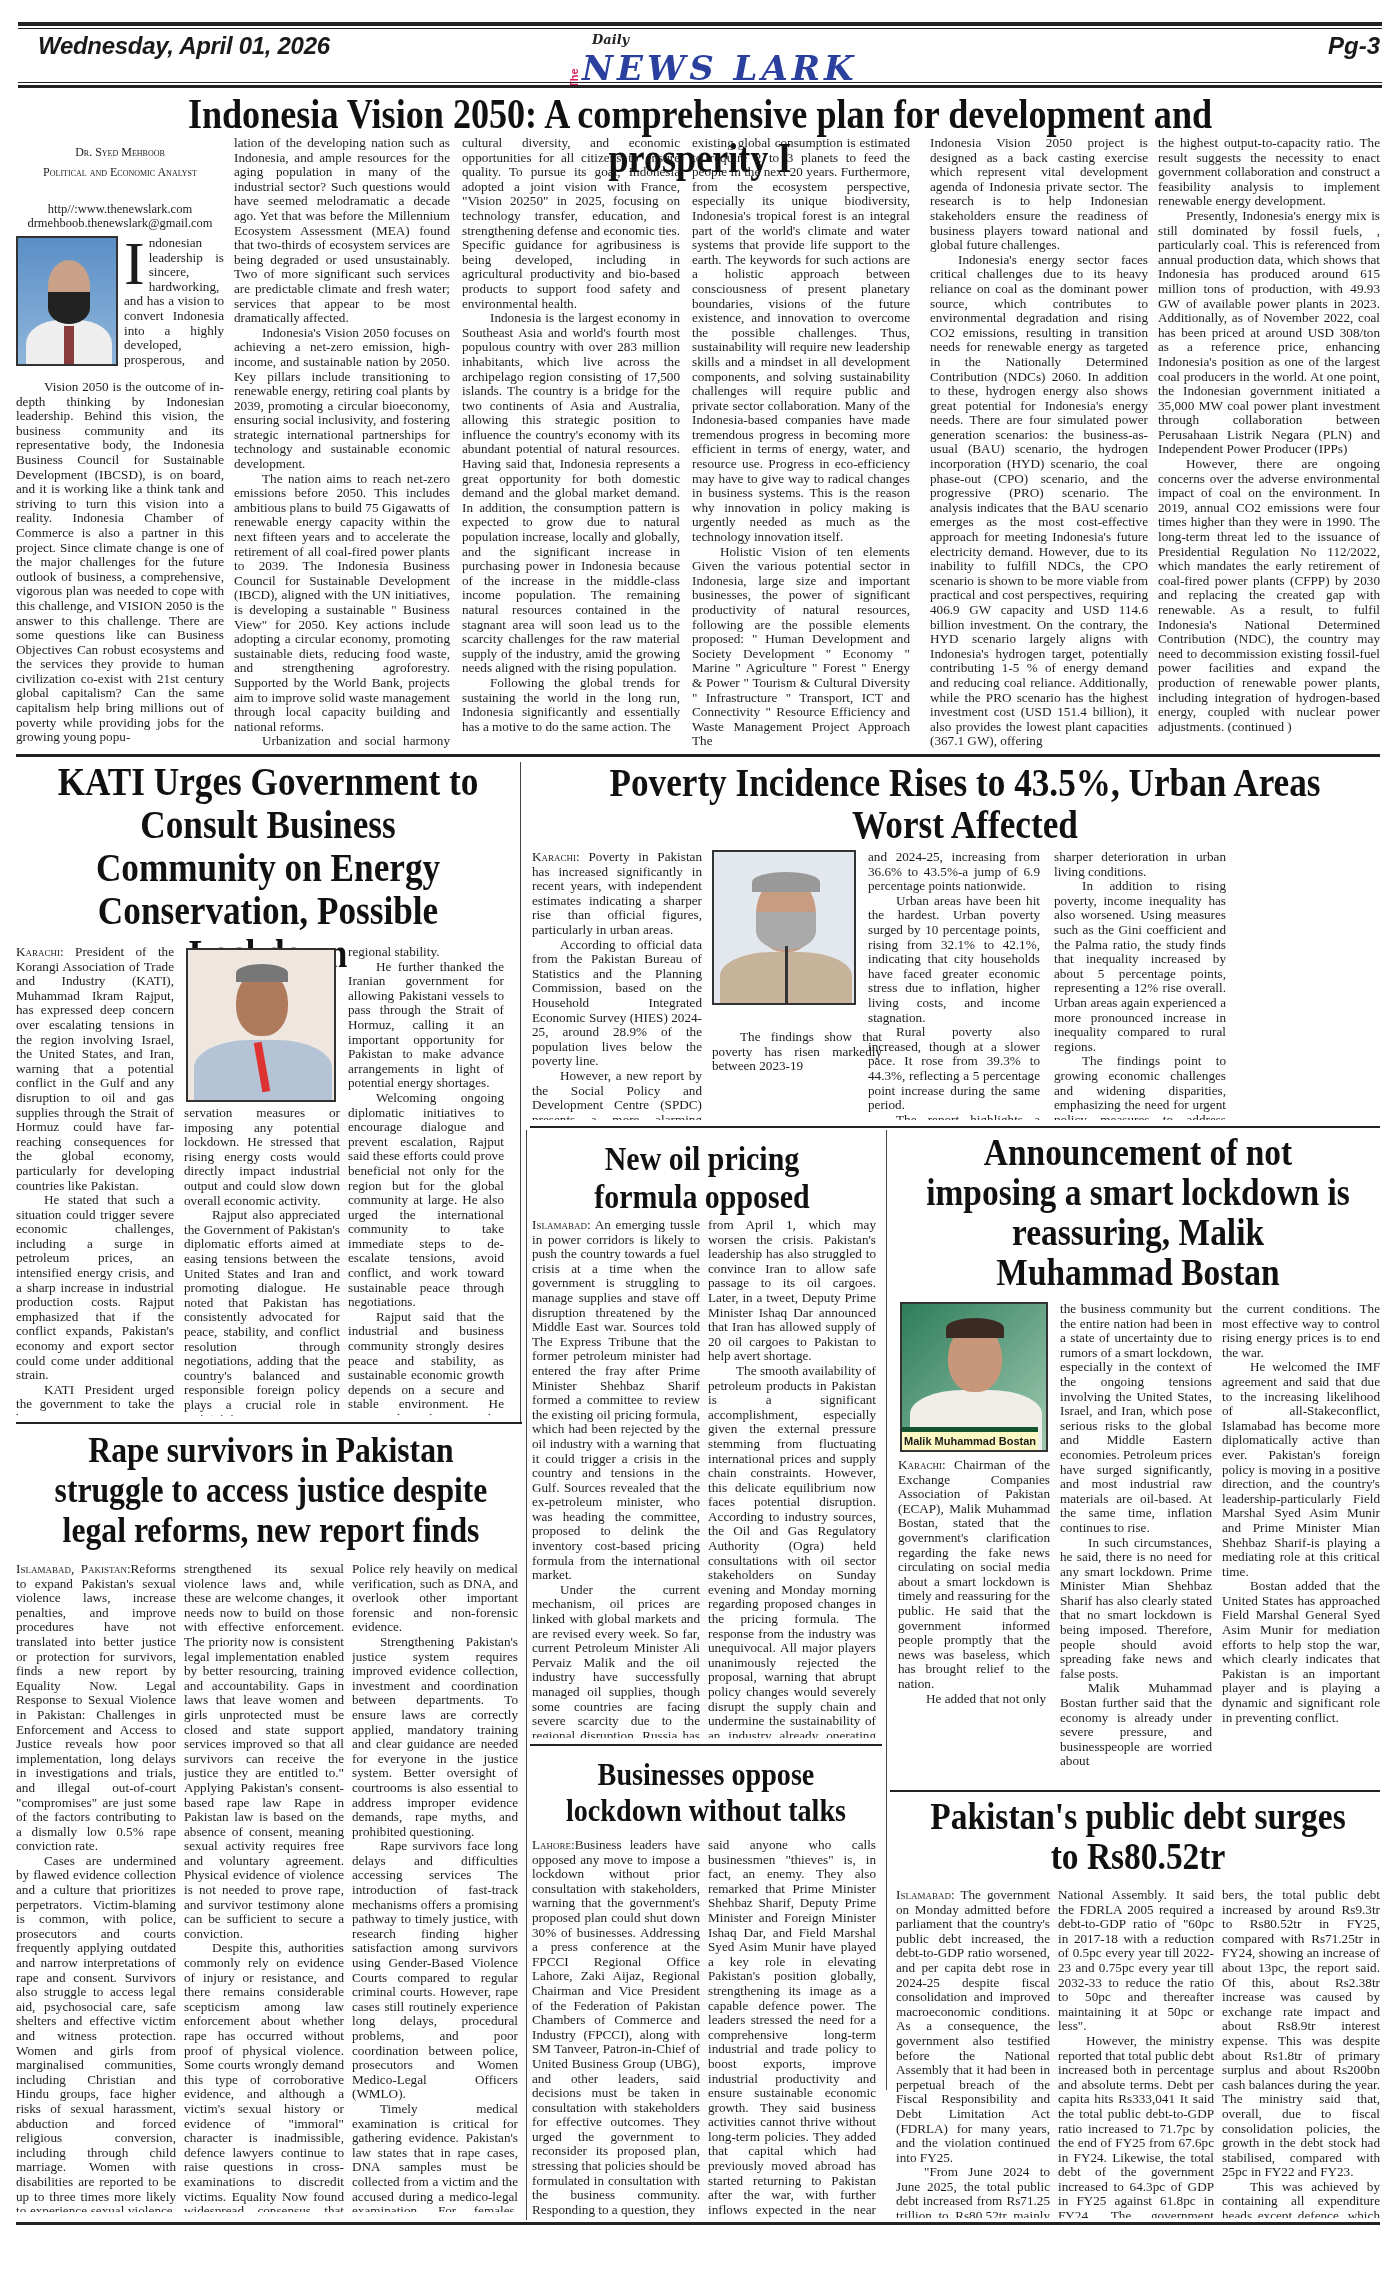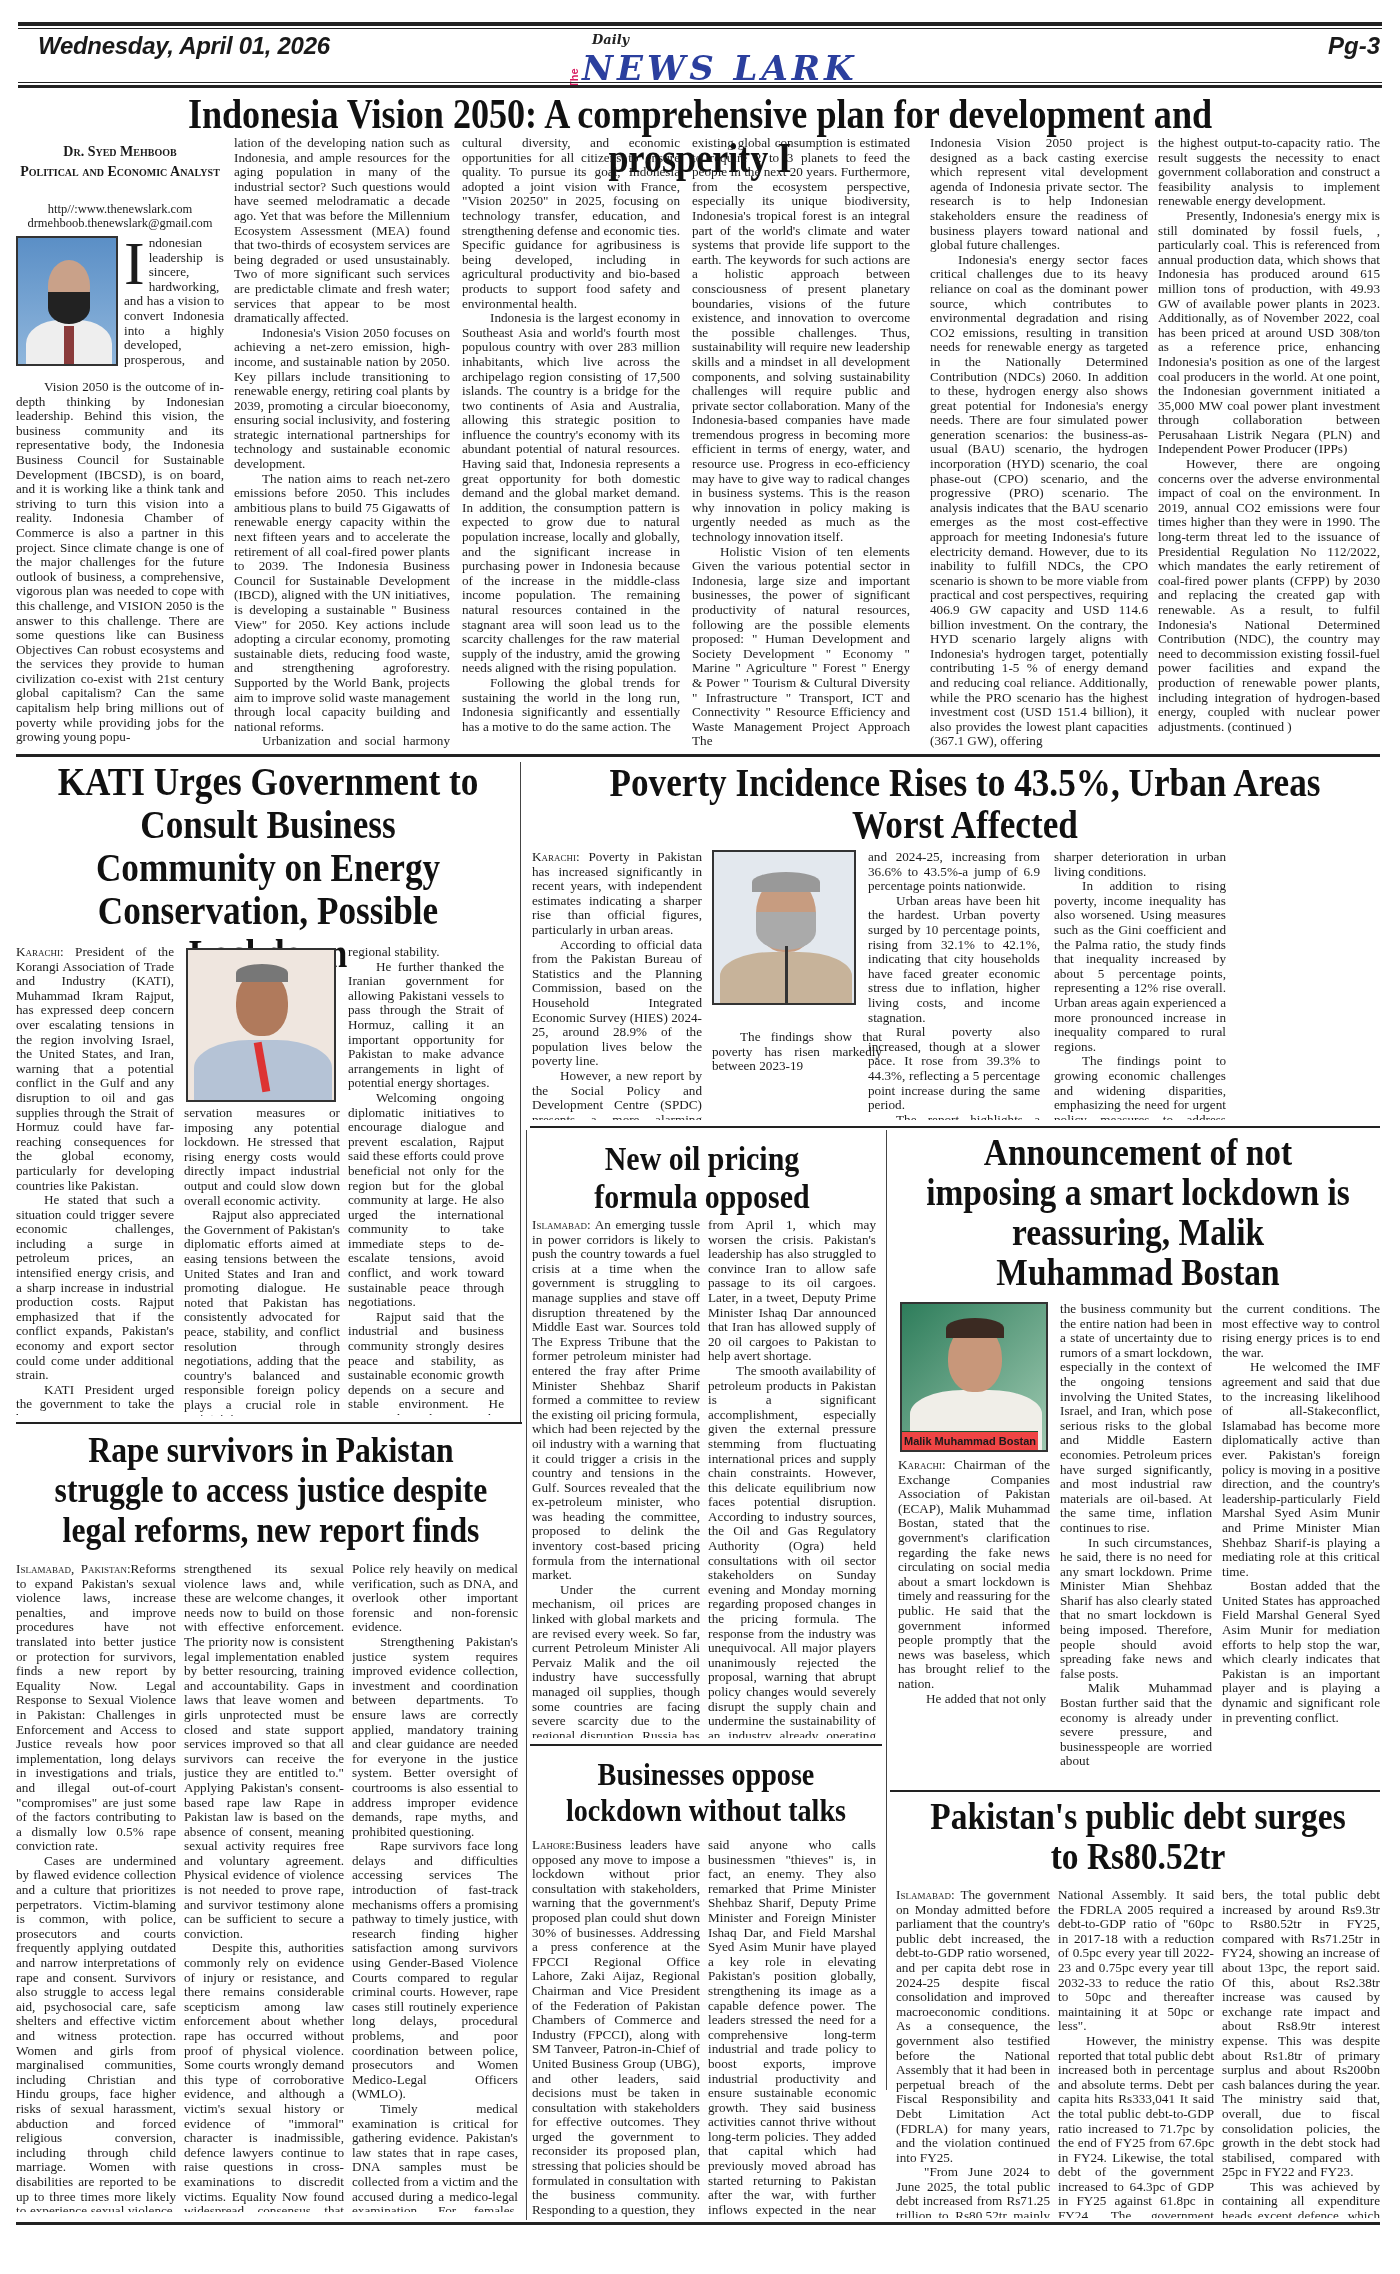--- a/index.html
+++ b/index.html
@@ -21,24 +21,24 @@
   .col{position:absolute;font-size:13.2px;line-height:14.6px;text-align:justify;color:#1c1c1c;overflow:hidden;hyphens:auto}
   .col p{text-indent:0}
   .col p + p{text-indent:28px}
   .dateline{font-variant:small-caps}
 
   
   .photo{position:absolute;border:2px solid #333;overflow:hidden}
   .photo .bg{position:absolute;inset:0}
   .photo .head{position:absolute;border-radius:50% 50% 45% 45%}
   .photo .body{position:absolute;border-radius:40% 40% 0 0}
-  .caption{position:absolute;left:0;right:8px;bottom:0;background:#ef4444;font-family:"Liberation Sans",sans-serif;font-weight:bold;font-size:11px;text-align:center;padding:3px 0;border-top:1px solid #14532d}
+  .caption{position:absolute;left:0;right:8px;bottom:0;background:#fef9c3;font-family:"Liberation Sans",sans-serif;font-weight:bold;font-size:11px;text-align:center;padding:3px 0;border-top:5px solid #14532d}
 
   .byline{position:absolute;text-align:center;font-size:12.5px;line-height:20px}
-  .byline .name{font-variant:small-caps;font-weight:bold;font-size:14px}
+  .byline .name{font-variant:small-caps;font-weight:normal;font-size:12px}
   .dropcap{float:left;font-size:62px;line-height:50px;margin:2px 4px 0 0;font-weight:normal}
 </style>
 </head>
 <body>
 
 <div class="rule" style="left:18px;top:22px;width:1364px;height:4px"></div>
 <div class="rule" style="left:18px;top:28px;width:1364px;height:1px"></div>
 <div>
   <div class="mast-date">Wednesday, April 01, 2026</div>
   <div class="mast-logo">

